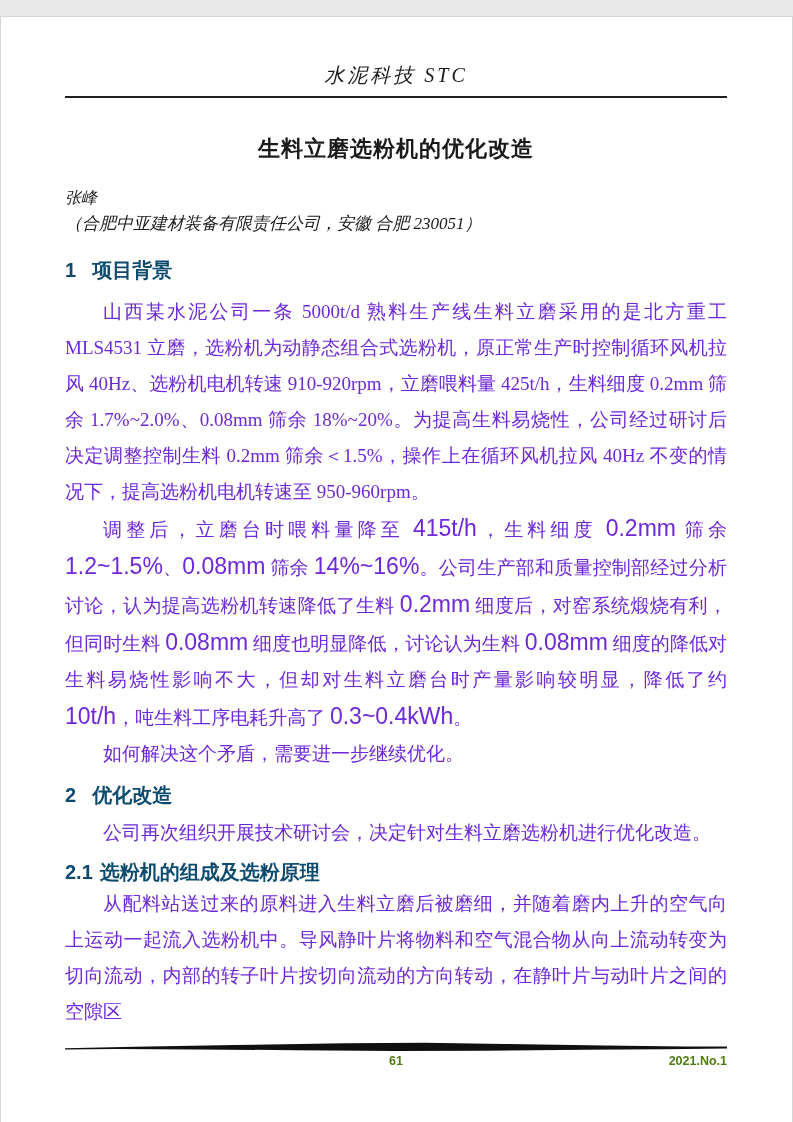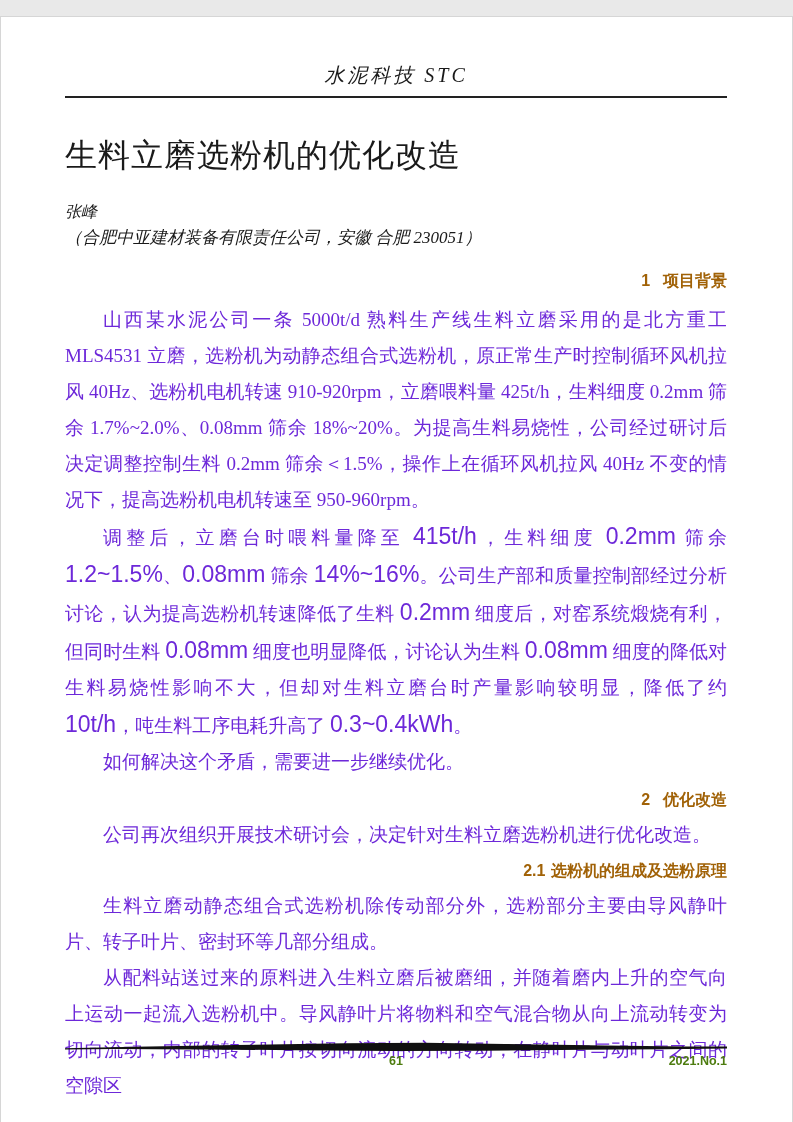--- a/index.html
+++ b/index.html
@@ -30,43 +30,43 @@
     font-family: "Liberation Serif", "DejaVu Serif", serif;
   }
   .header-rule {
     margin-top: 7px;
     border-bottom: 2.5px solid #222;
     height: 0;
   }
   
   .article-title {
     margin-top: 36px;
-    font-size: 32px;
-    font-weight: 400;
+    text-align: center;
+    font-size: 22px;
+    font-weight: 700;
     letter-spacing: 1px;
     font-family: "Liberation Sans", "DejaVu Sans", sans-serif;
   }
   .author {
     margin-top: 24px;
     font-size: 16px;
     font-style: italic;
   }
   .affiliation {
     margin-top: 3px;
     font-size: 17px;
     font-style: italic;
   }
   
   .sec-heading {
     margin: 22px 0 0 0;
-    font-size: 16px;
+    font-size: 20px;
     font-weight: 700;
     font-family: "Liberation Sans", "DejaVu Sans", sans-serif;
-    color: #a16207;
-    text-align: right;
+    color: #0c4a6e;
   }
   .sec-heading.h2 { margin-top: 10px; }
   .sec-heading.h3 { margin-top: 8px; }
   .sec-num { margin-right: 0.8em; }
   .sec-num.tight { margin-right: 0.35em; }
   
   .para {
     margin: 0;
     font-size: 19px;
     line-height: 36px;
@@ -131,21 +131,20 @@
     <h2 class="sec-heading h2">
       <span class="sec-num">2</span><span>优化改造</span>
     </h2>
 
     <p class="para after-h2">公司再次组织开展技术研讨会，决定针对生料立磨选粉机进行优化改造。</p>
 
     <h2 class="sec-heading h3">
       <span class="sec-num tight">2.1</span><span>选粉机的组成及选粉原理</span>
     </h2>
 
-    <p class="para after-h3">生料立磨动静态组合式选粉机除传动部分外，选粉部分主要由导风静叶片、转子叶片、密封环等几部分组成。</p>
 
     <p class="para">从配料站送过来的原料进入生料立磨后被磨细，并随着磨内上升的空气向上运动一起流入选粉机中。导风静叶片将物料和空气混合物从向上流动转变为切向流动，内部的转子叶片按切向流动的方向转动，在静叶片与动叶片之间的空隙区</p>
 
   </div>
 
   <div class="footer">
     <svg class="footer-rule-svg" viewBox="0 0 662 10" preserveAspectRatio="none" aria-hidden="true">
       <polygon fill="#101010" points="
         0,6.2 70,4.8 170,3.0 280,1.2 360,0.8 440,2.0 540,3.6 620,4.6 662,4.4
         662,6.6 600,7.2 520,7.8 420,8.8 330,9.0 230,8.2 130,7.4 50,7.0 0,7.4"></polygon>

